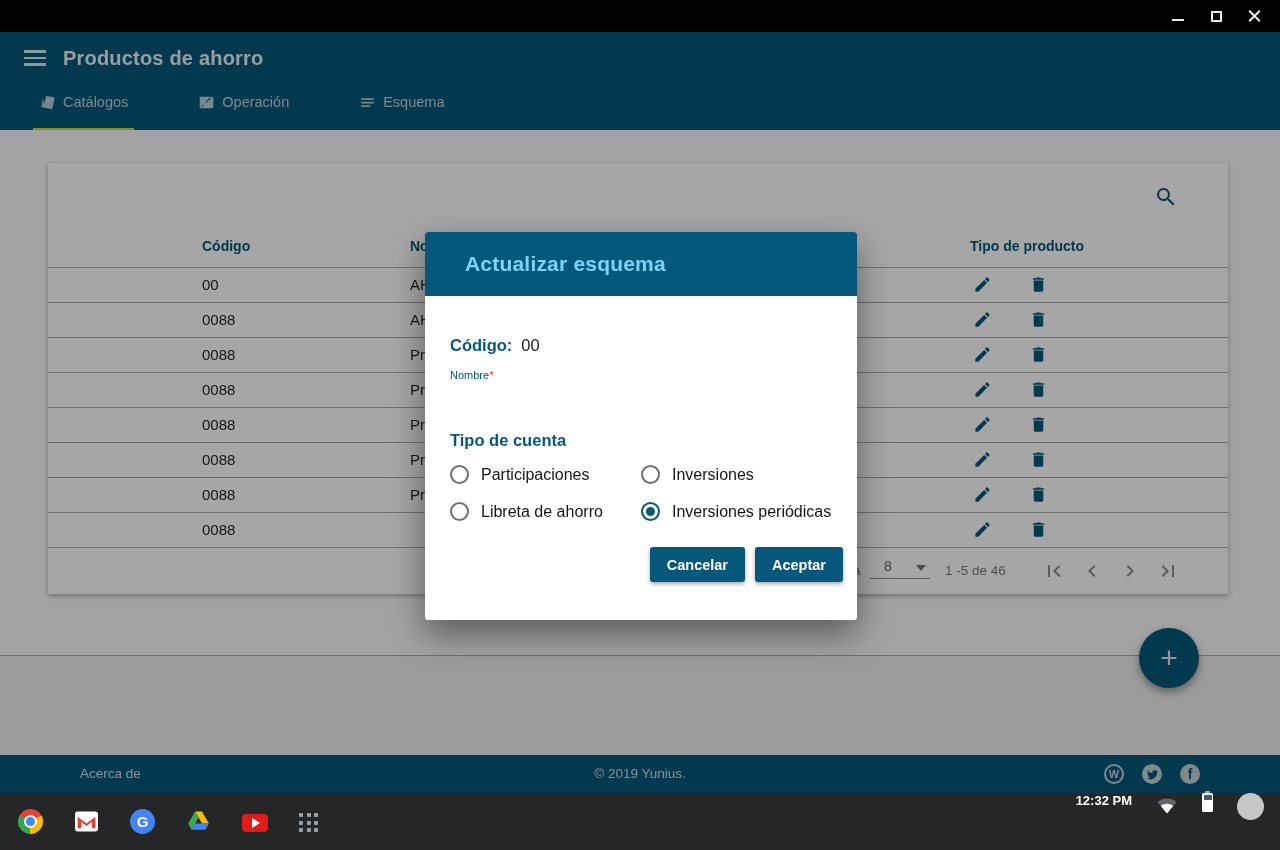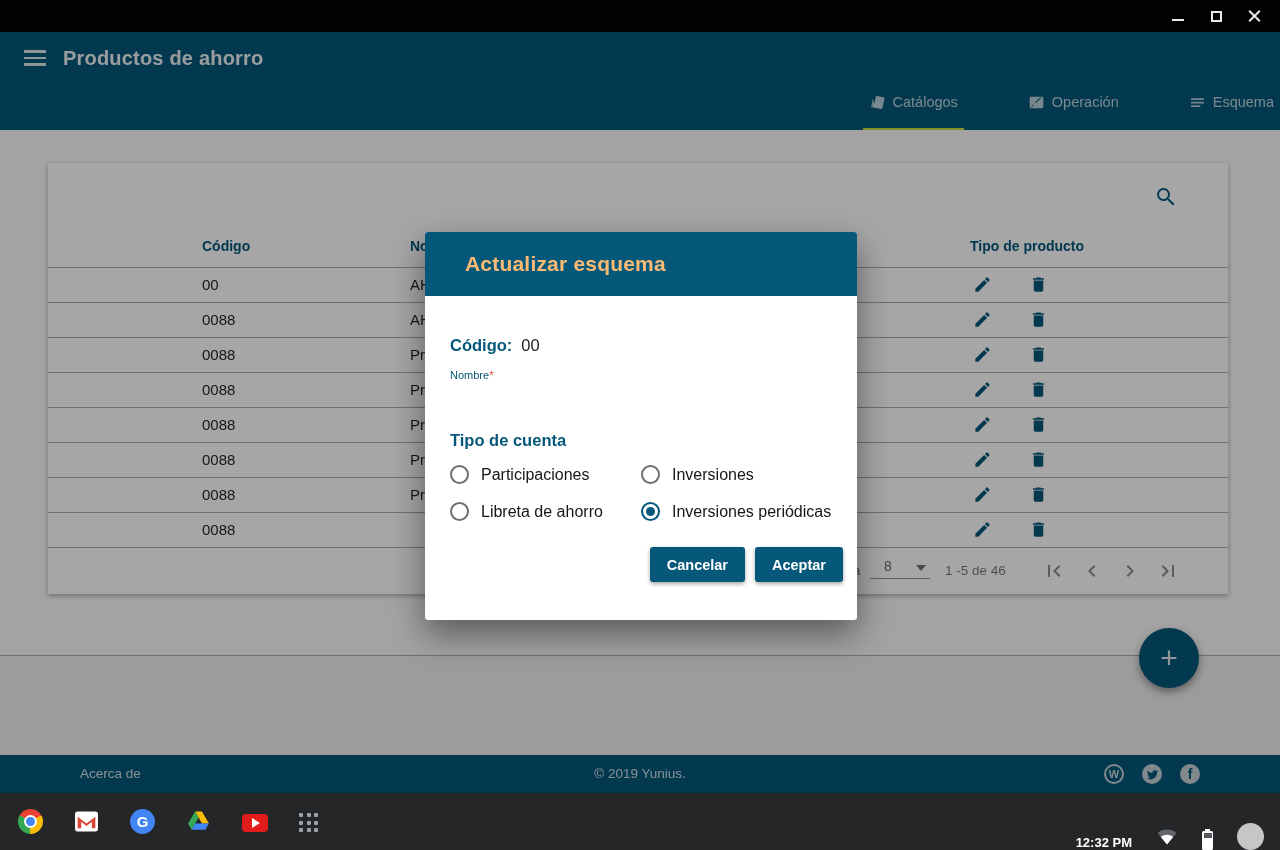--- a/index.html
+++ b/index.html
@@ -23,21 +23,21 @@
   .wc-close em{transform:rotate(-45deg);}
 
   
   .webview{position:relative;height:761px;background:#fafafa;overflow:hidden;}
 
   .app-header{height:98px;background:var(--primary);}
   .header-row{height:52px;display:flex;align-items:center;padding-left:24px;}
   .hamburger{width:24px;height:24px;display:flex;flex-direction:column;justify-content:center;gap:4px;cursor:pointer;}
   .hamburger i{display:block;width:22px;height:2.5px;background:rgba(255,255,255,0.85);}
   .app-title{margin-left:15px;font-size:20px;font-weight:bold;color:rgba(255,255,255,0.92);letter-spacing:.2px;}
-  .tab-row{height:46px;display:flex;padding-left:33px;gap:58px;justify-content:flex-end;}
+  .tab-row{height:46px;display:flex;padding-left:33px;gap:58px;}
   .tab{display:flex;align-items:center;gap:7px;padding:0 6px 10px 6px;color:rgba(255,255,255,0.72);font-size:14.5px;cursor:pointer;position:relative;}
   .tab.active{border-bottom:2.5px solid var(--lime);padding-bottom:7.5px;}
   .tab svg{flex:0 0 auto;}
 
   
   .content{position:relative;height:625px;background:#fafafa;}
   .lower-strip{position:absolute;left:0;top:526px;width:100%;height:99px;background:#f0f0f0;}
   .bottom-divider{position:absolute;left:0;top:525px;width:100%;height:0;border-top:1px solid #ababab;}
 
   .card{position:absolute;left:48px;top:33px;width:1180px;height:431px;background:#fff;box-shadow:0 2px 5px rgba(0,0,0,0.3);}
@@ -73,21 +73,21 @@
   .footer-social{position:absolute;right:80px;top:9px;display:flex;gap:18px;}
   .soc{width:20px;height:20px;border-radius:50%;display:flex;align-items:center;justify-content:center;cursor:pointer;}
   .soc-wp{border:2px solid #c7d3d9;color:#c7d3d9;font-size:11px;font-weight:bold;}
   .soc-fill{background:#c7d3d9;color:var(--primary);}
   .soc-fb{font-size:14px;font-weight:bold;}
 
   
   .backdrop{position:absolute;inset:0;background:rgba(0,0,0,0.35);z-index:40;}
   .dialog{position:absolute;left:425px;top:200px;width:432px;height:388px;background:#fff;border-radius:3px;overflow:hidden;box-shadow:0 14px 34px rgba(0,0,0,0.45);z-index:50;}
   .dlg-header{height:64px;background:var(--primary);display:flex;align-items:center;padding-left:40px;}
-  .dlg-title{color:#fdba74;font-size:21px;font-weight:bold;letter-spacing:.2px;}
+  .dlg-title{color:#7dd3fc;font-size:21px;font-weight:bold;letter-spacing:.2px;}
   .dlg-body{padding:0 25px;}
   .dlg-codigo{margin-top:40px;font-size:16.5px;}
   .dlg-codigo .lbl{color:var(--primary);font-weight:bold;}
   .dlg-codigo .val{color:#1d1d1d;margin-left:9px;}
   .dlg-field{margin-top:14px;}
   .dlg-field-label{font-size:11px;color:var(--primary);}
   .dlg-field-label .req{color:#e0442c;}
   .dlg-input{display:block;width:382px;border:none;outline:none;background:transparent;font-size:16px;color:#1d1d1d;padding:4px 0 2px 0;border-bottom:2px solid var(--primary);}
   .dlg-section{margin-top:50px;font-size:16.5px;font-weight:bold;color:var(--primary);}
   .radio-grid{margin-top:15px;display:grid;grid-template-columns:191px auto;row-gap:18px;}
@@ -103,21 +103,21 @@
   .shelf-apps{display:flex;align-items:center;gap:31px;padding-left:2px;}
   .app-ic{width:25px;height:25px;cursor:pointer;position:relative;}
   .ic-chrome{border-radius:50%;background:conic-gradient(from 60deg,#fbbc05 0 120deg,#34a853 0 240deg,#ea4335 0 360deg);}
   .ic-chrome::before{content:"";position:absolute;inset:6px;background:#fff;border-radius:50%;}
   .ic-chrome::after{content:"";position:absolute;inset:8px;background:#4285f4;border-radius:50%;}
   .ic-google{border-radius:50%;background:#4285f4;display:flex;align-items:center;justify-content:center;color:#fff;font-size:15px;font-weight:bold;}
   .ic-youtube{width:26px;height:18px;margin-top:3px;background:#e21b1b;border-radius:4px;display:flex;align-items:center;justify-content:center;}
   .ic-youtube i{width:0;height:0;border-left:8px solid #fff;border-top:5px solid transparent;border-bottom:5px solid transparent;margin-left:2px;}
   .ic-grid{display:grid;grid-template-columns:repeat(3,4px);grid-template-rows:repeat(3,4px);gap:3.5px;width:auto;height:auto;margin-top:2px;}
   .ic-grid i{background:#9aa0a6;border-radius:1px;}
-  .tray{position:absolute;right:16px;top:0;height:57px;display:flex;align-items:flex-end;gap:24px;cursor:pointer;}
+  .tray{position:absolute;right:16px;top:0;height:57px;display:flex;align-items:flex-start;gap:24px;cursor:pointer;}
   .tray-time{color:#fff;font-size:13px;font-weight:bold;}
   .battery{position:relative;width:11px;height:19px;background:#fff;border-radius:1.5px;}
   .battery::before{content:"";position:absolute;top:-2px;left:3px;width:5px;height:2px;background:#fff;}
   .battery i{position:absolute;top:1.5px;left:1.5px;right:1.5px;height:5px;background:#54575b;}
   .avatar{width:27px;height:27px;border-radius:50%;background:#c4c6c8;}
 </style>
 </head>
 <body>
 
 <div class="screen">

